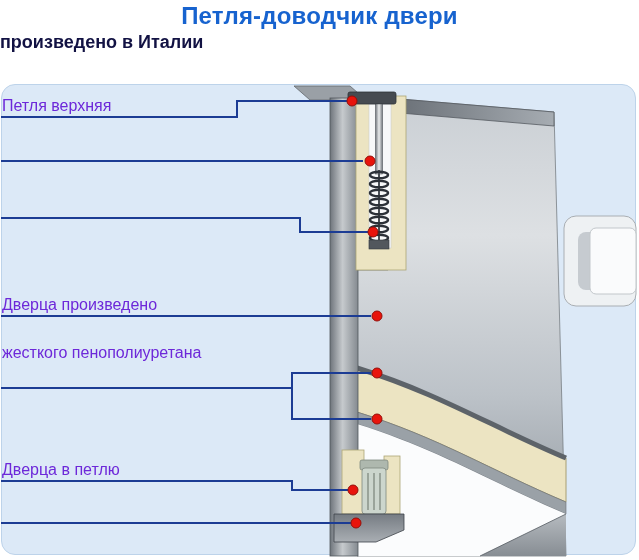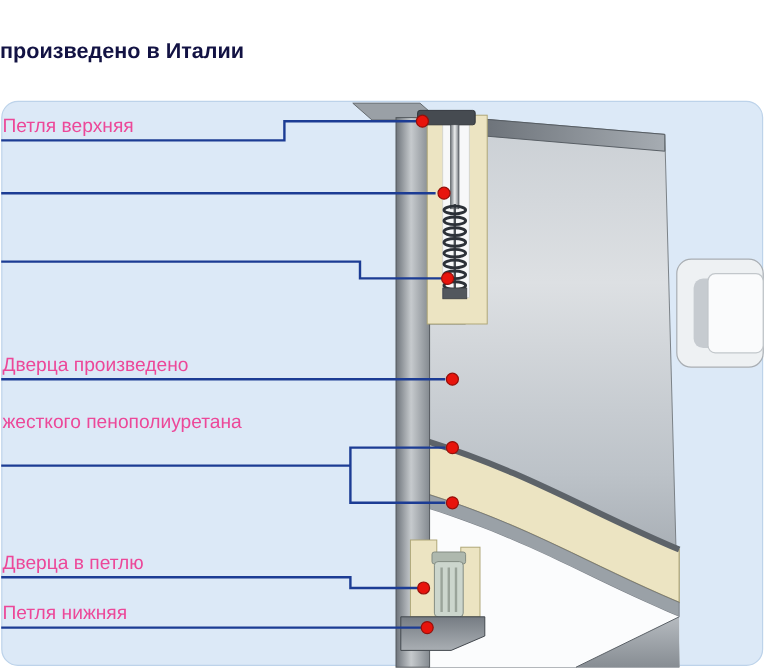--- a/index.html
+++ b/index.html
@@ -5,31 +5,32 @@
   html,body{margin:0;padding:0;background:#ffffff;}
   .stage{position:relative;width:639px;height:560px;background:#ffffff;overflow:hidden;
          font-family:"Liberation Sans",sans-serif;}
   .title{position:absolute;top:2px;left:0;width:100%;text-align:center;
          font-size:24px;font-weight:bold;color:#1763cf;letter-spacing:.2px;}
   .subtitle{position:absolute;top:32px;left:0;width:100%;
             font-size:18px;font-weight:bold;color:#121243;}
   .panel{position:absolute;left:1px;top:84px;width:635px;height:471px;
          background:#dce9f7;border:1px solid #bdd3ea;border-radius:14px;box-sizing:border-box;}
   svg.art{position:absolute;left:0;top:0;}
-  .label{position:absolute;left:2px;color:#ec4899;font-size:16px;line-height:22px;white-space:nowrap;}
+  .label{position:absolute;left:2px;color:#6d28d9;font-size:16px;line-height:22px;white-space:nowrap;}
   .l1{top:95px}.l2{top:139px}.l3{top:196px}.l4{top:294px}.l5{top:342px}.l6{top:459px}.l7{top:501px}
   .callout{fill:none;stroke-width:2;stroke-linecap:square;}
   .dot{stroke:#95100a;stroke-width:1;}
   .seam{stroke:#565c62;stroke-width:.8;}
 </style>
 </head>
 <body>
 
 <div class="stage">
 
+  <div class="title">Петля-доводчик двери</div>
   <div class="subtitle">произведено в Италии</div>
 
   <div class="panel"></div>
 
   <svg class="art" width="639" height="560" viewBox="0 0 639 560">
     <defs>
       <linearGradient id="gFace" x1="0" y1="0" x2="0" y2="1">
         <stop offset="0" stop-color="#cacfd4"></stop>
           <stop offset="0.3" stop-color="#dde0e3"></stop>
         <stop offset="0.65" stop-color="#bcc2c8"></stop>
@@ -125,17 +126,14 @@
   </div>
   <div class="label l4">
     <span>Дверца произведено</span>
   </div>
   <div class="label l5">
     <span style="display:block">жесткого пенополиуретана</span>
   </div>
   <div class="label l6">
     <span>Дверца в петлю</span>
   </div>
-  <div class="label l7">
-    <span>Петля нижняя</span>
-  </div>
 
 </div>
 
 </body></html>

